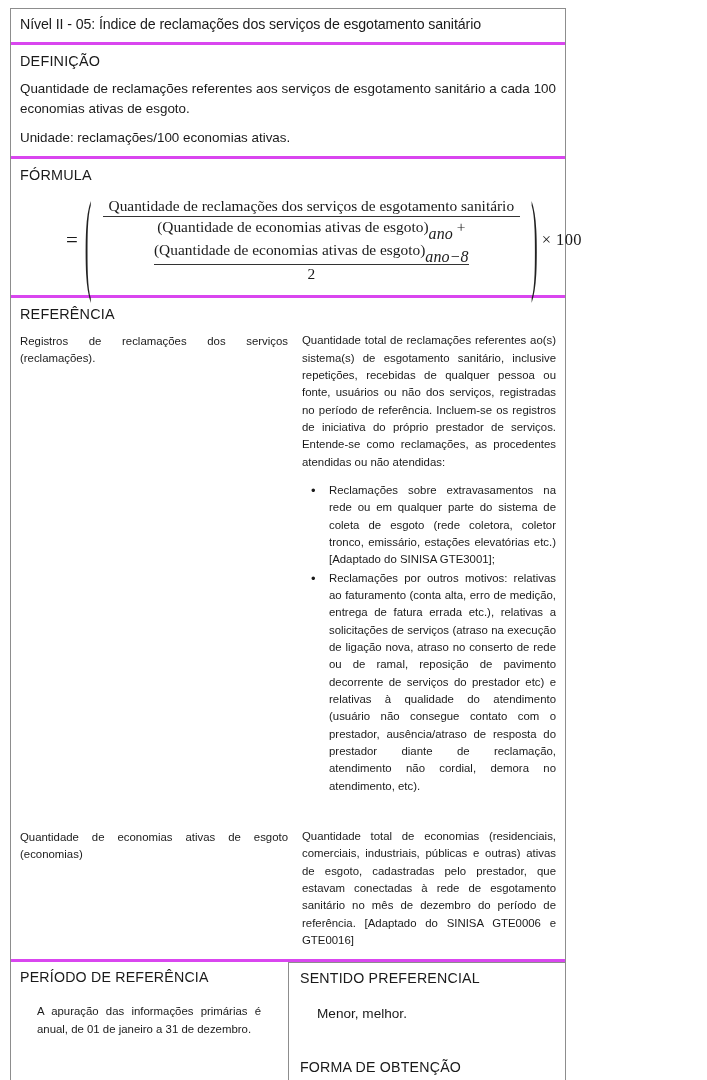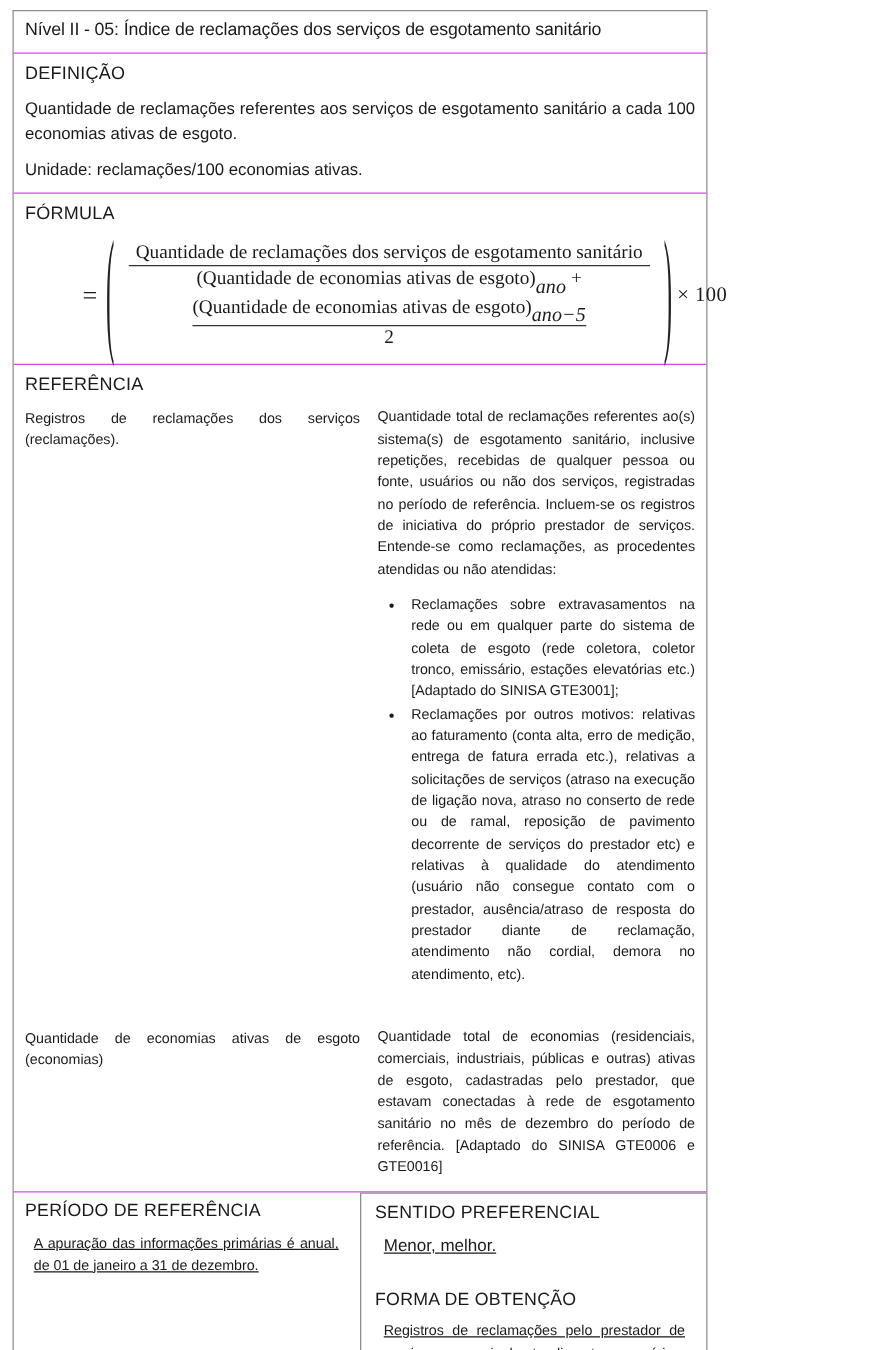--- a/index.html
+++ b/index.html
@@ -24,21 +24,21 @@
   }
 
   .doc-table {
     width: 556px;
     border: 1px solid #8d8d8d;
     border-collapse: collapse;
     box-sizing: border-box;
   }
 
   .row-sep {
-    border-top: 1px solid #d946ef;
+    border-top: 3px solid #d946ef;
   }
 
   
   .title-row {
     padding: 7px 9px 8px 9px;
     font-size: 14.2px;
     letter-spacing: -0.1px;
     line-height: 1.25;
   }
 
@@ -216,22 +216,21 @@
   .bottom-heading {
     font-size: 14.2px;
     letter-spacing: 0.2px;
     margin: 0 0 8px 0;
     line-height: 1.2;
   }
   .bottom-text {
     font-size: 11.4px;
     line-height: 1.52;
     text-align: justify;
-    margin: 7px;
-    text-decoration: underline;
+    margin: 17px;
   }
   .bottom-text.larger {
     font-size: 13.6px;
     line-height: 1.4;
   }
   .bottom-left .bottom-heading { margin-bottom: 9px; }
 </style>
 </head>
 <body>
 
@@ -252,21 +251,21 @@
       <div class="section-heading">FÓRMULA</div>
       <div class="formula-wrap">
         <span class="eq-sign">=</span>
         <span class="paren paren-l">(</span>
         <span class="frac">
           <span class="num">Quantidade de reclamações dos serviços de esgotamento sanitário</span>
           <span class="bar"></span>
           <span class="den">
             <span class="inner-frac">
               <span class="den-line"><span>(Quantidade de economias ativas de esgoto)</span><span class="sub">ano</span><span> +</span></span>
-              <span class="den-line"><span>(Quantidade de economias ativas de esgoto)</span><span class="sub">ano−5</span></span>
+              <span class="den-line"><span>(Quantidade de economias ativas de esgoto)</span><span class="sub">ano−8</span></span>
               <span class="ibar"></span>
               <span class="den-line">2</span>
             </span>
           </span>
         </span>
         <span class="paren paren-r">)</span>
         <span class="times100">× 100</span>
       </div>
     </div>
 

